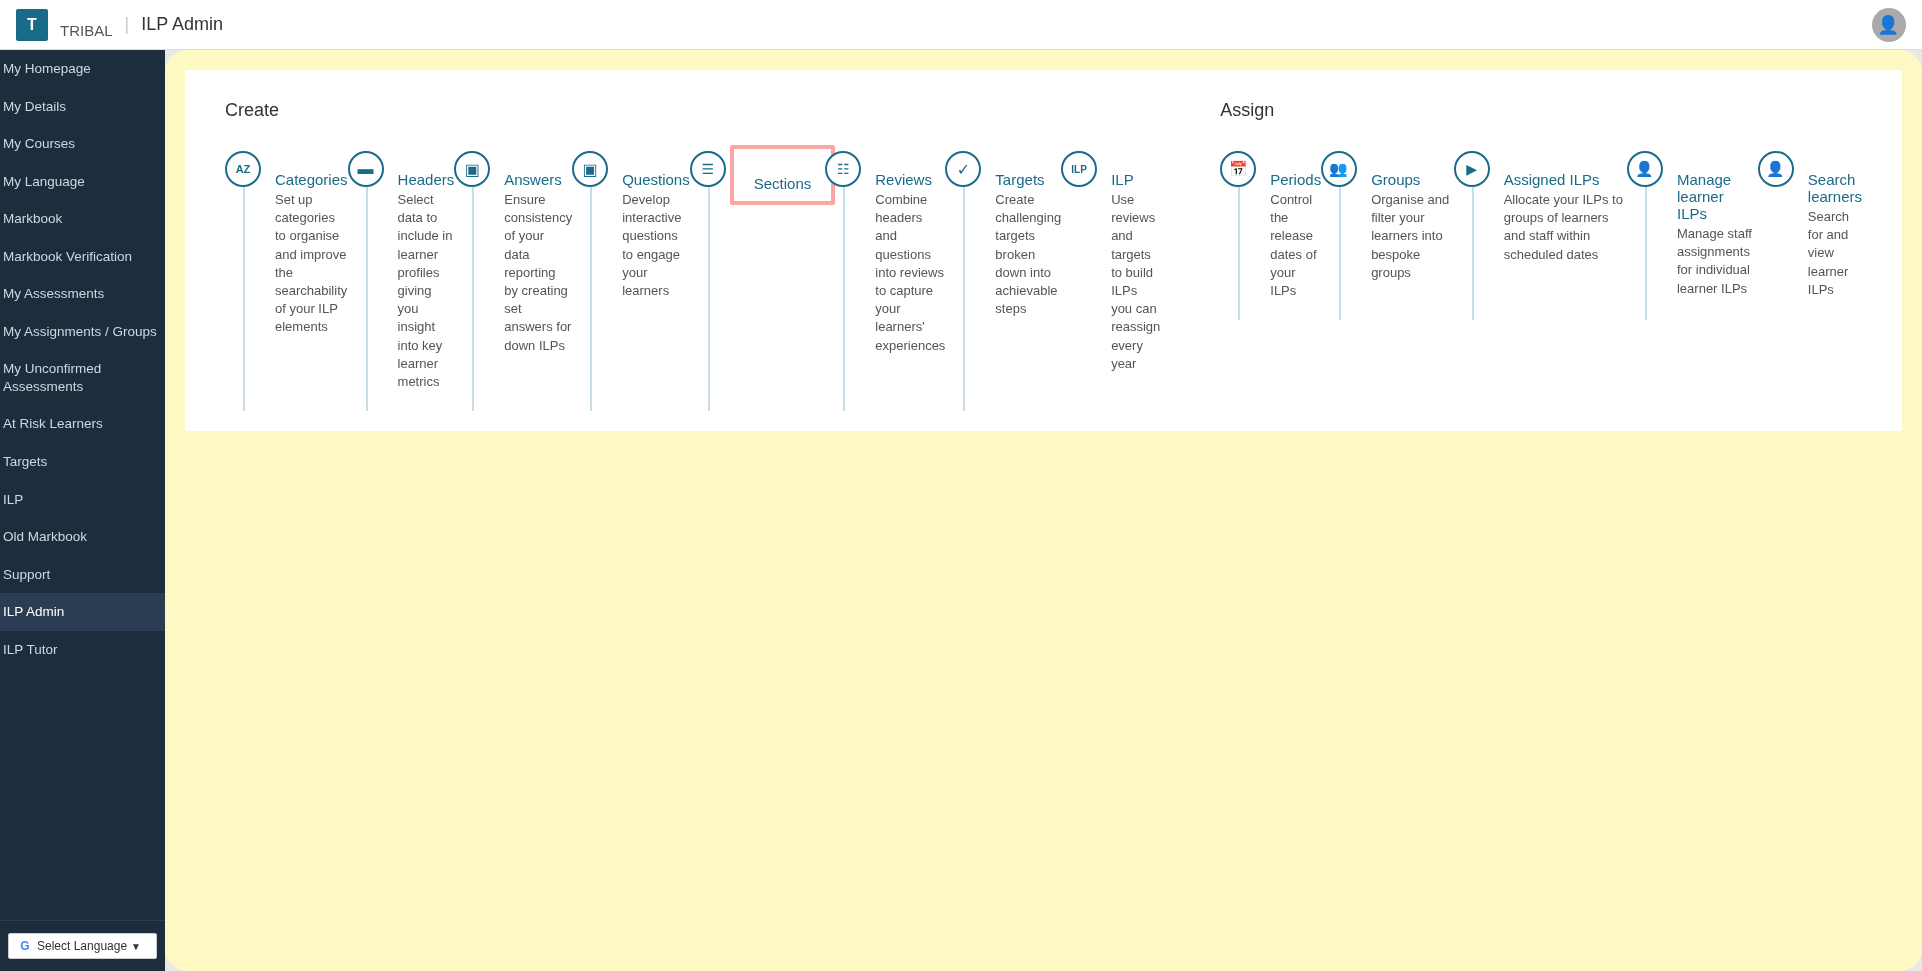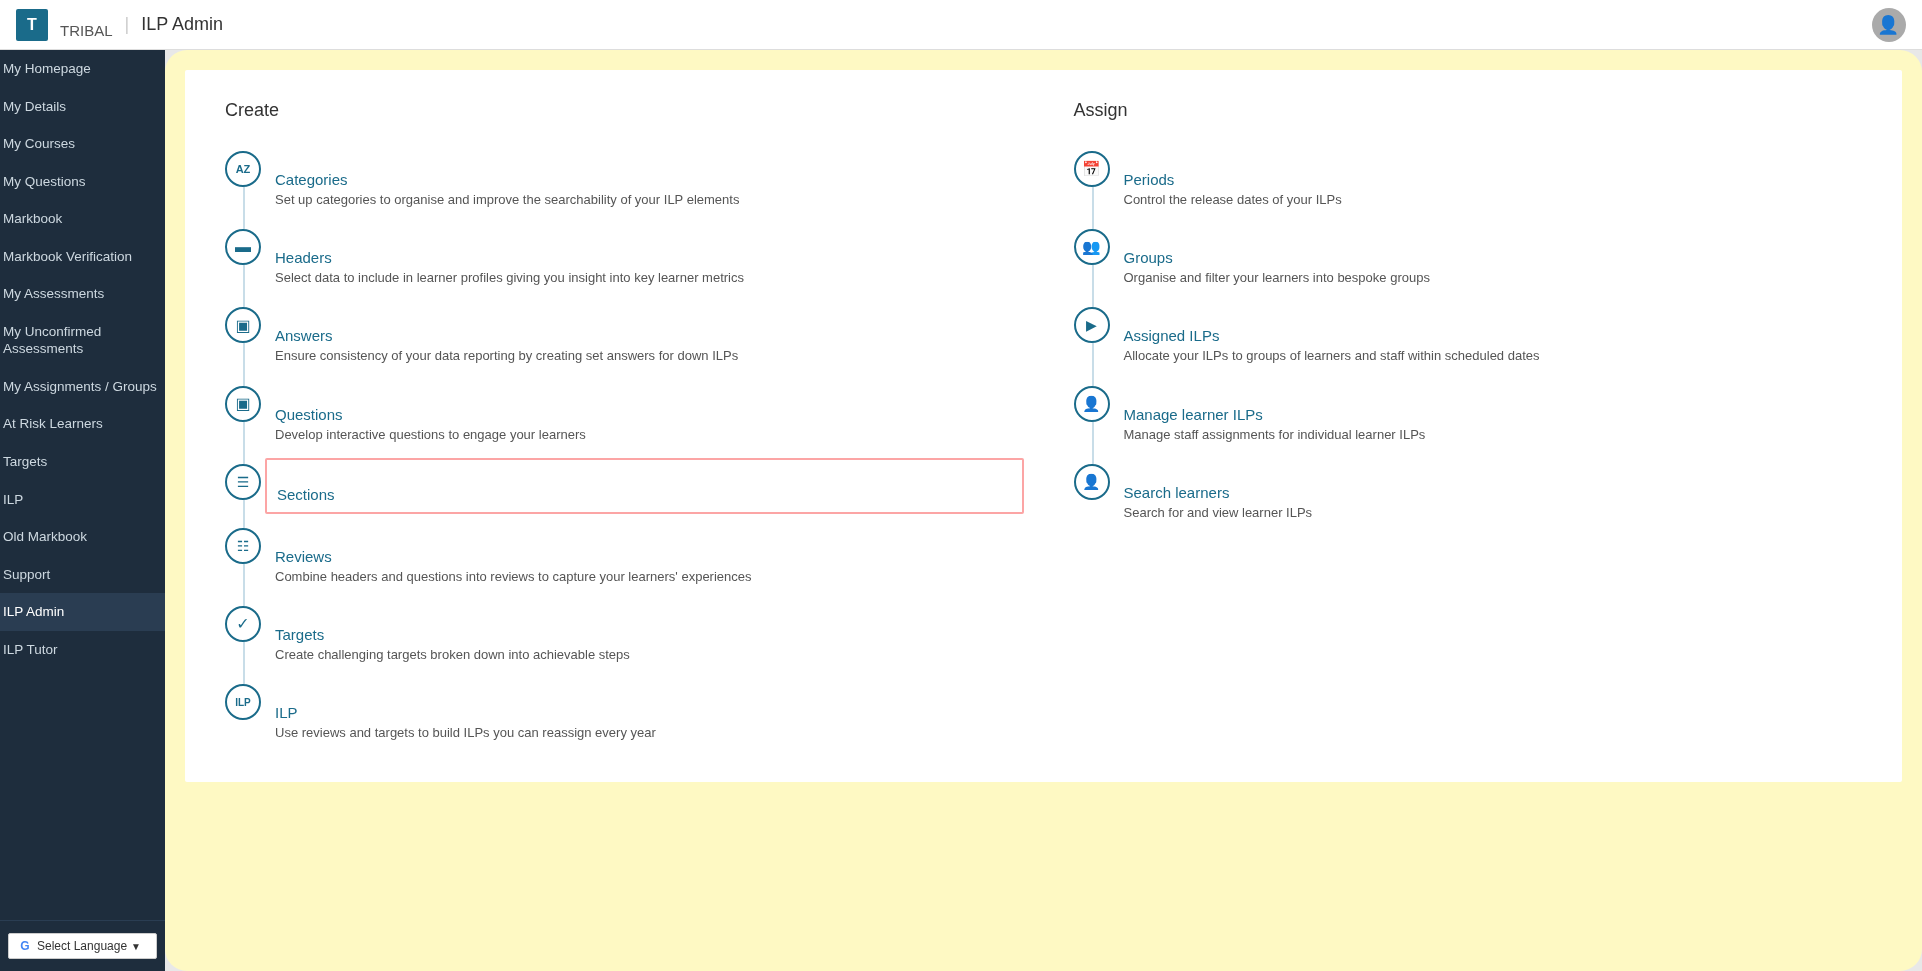--- a/index.html
+++ b/index.html
@@ -91,21 +91,21 @@
     
     .column { flex: 1; }
     .column-title {
       font-size: 18px;
       color: #333;
       font-weight: 400;
       margin-bottom: 20px;
     }
 
     
-    .timeline { display: flex; flex-direction: column; position: relative; }
+    .timeline { display: flex; flex-direction: row; position: relative; }
     .timeline-item {
       display: flex;
       align-items: flex-start;
       gap: 14px;
       padding: 10px 0;
       position: relative;
     }
     .timeline-item:not(:last-child)::after {
       content: '';
       position: absolute;
@@ -134,22 +134,22 @@
       cursor: pointer;
       text-decoration: none;
       display: block;
       margin-bottom: 3px;
       margin-top: 20px;
     }
     .timeline-desc { color: #555; font-size: 13px; line-height: 1.4; }
 
     
     .highlighted {
-      border: 2px solid #fca5a5;
-      padding: 6px 10px;
+      border: 4px solid #fca5a5;
+      padding: 6px 20px;
       border-radius: 2px;
       margin: -6px -10px;
     }
   </style>
 </head>
 <body>
 
 <div class="header">
   <div class="header-left">
     <div class="tribal-logo">
@@ -162,26 +162,26 @@
   <div class="header-avatar">👤</div>
 </div>
 
 <div class="main-layout">
 
   <nav class="sidebar">
     <div class="sidebar-nav">
       <div class="sidebar-item">My Homepage</div>
       <div class="sidebar-item">My Details</div>
       <div class="sidebar-item">My Courses</div>
-      <div class="sidebar-item">My Questions</div>
+      <div class="sidebar-item">My Language</div>
       <div class="sidebar-item">Markbook</div>
       <div class="sidebar-item">Markbook Verification</div>
       <div class="sidebar-item">My Assessments</div>
+      <div class="sidebar-item">My Assignments / Groups</div>
       <div class="sidebar-item">My Unconfirmed Assessments</div>
-      <div class="sidebar-item">My Assignments / Groups</div>
       <div class="sidebar-item">At Risk Learners</div>
       <div class="sidebar-item">Targets</div>
       <div class="sidebar-item">ILP</div>
       <div class="sidebar-item">Old Markbook</div>
       <div class="sidebar-item">Support</div>
       <div class="sidebar-item active">ILP Admin</div>
       <div class="sidebar-item">ILP Tutor</div>
     </div>
     <div class="sidebar-footer">
       <button class="select-language-btn">

